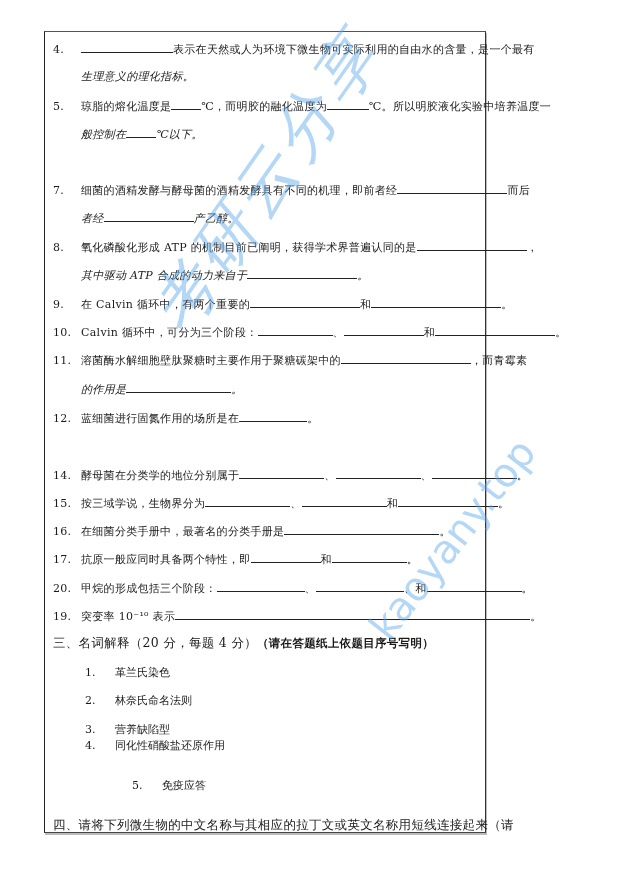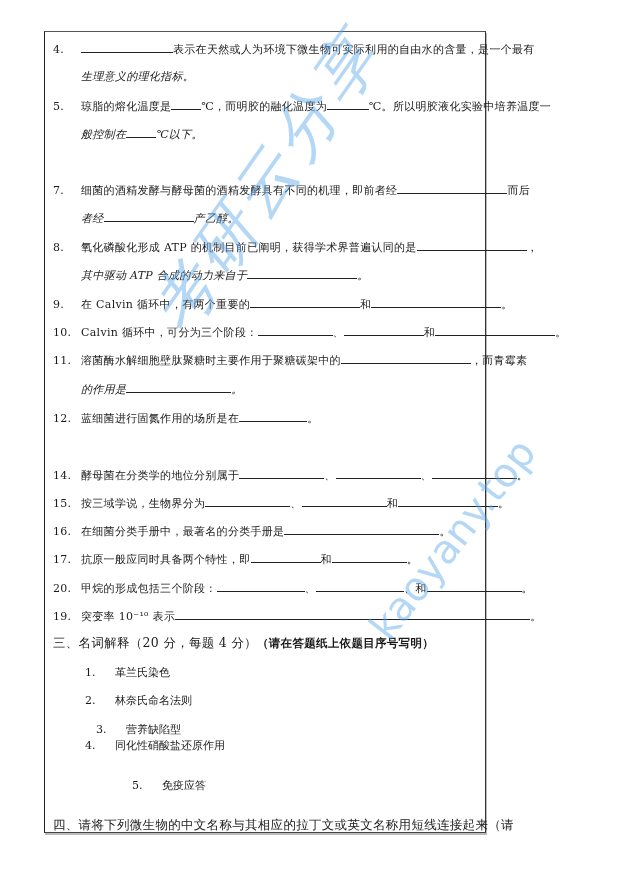--- a/index.html
+++ b/index.html
@@ -46,20 +46,20 @@
     <div class="line" style="top: 378px;"><span class="num">12.</span><span>蓝细菌进行固氮作用的场所是在</span><span class="blank" style="width: 68px;"></span><span>。</span></div>
     <div class="line" style="top: 435px;"><span class="num">14.</span><span>酵母菌在分类学的地位分别属于</span><span class="blank" style="width: 85px;"></span><span>、</span><span class="blank" style="width: 85px;"></span><span>、</span><span class="blank" style="width: 85px;"></span><span>。</span></div>
     <div class="line" style="top: 463px;"><span class="num">15.</span><span>按三域学说，生物界分为</span><span class="blank" style="width: 85px;"></span><span>、</span><span class="blank" style="width: 85px;"></span><span>和</span><span class="blank" style="width: 100px;"></span><span>。</span></div>
     <div class="line" style="top: 491px;"><span class="num">16.</span><span>在细菌分类手册中，最著名的分类手册是</span><span class="blank" style="width: 155px;"></span><span>。</span></div>
     <div class="line" style="top: 519px;"><span class="num">17.</span><span>抗原一般应同时具备两个特性，即</span><span class="blank" style="width: 70px;"></span><span>和</span><span class="blank" style="width: 75px;"></span><span>。</span></div>
     <div class="line" style="top: 548px;"><span class="num">20.</span><span>甲烷的形成包括三个阶段：</span><span class="blank" style="width: 88px;"></span><span>、</span><span class="blank" style="width: 88px;"></span><span>、和</span><span class="blank" style="width: 95px;"></span><span>。</span></div>
     <div class="line" style="top: 576px;"><span class="num">19.</span><span>突变率 10⁻¹⁰ 表示</span><span class="blank" style="width: 355px;"></span><span>。</span></div>
     <div class="line sec-title" style="top: 604px; left: 8px;"><span>三、名词解释（20 分，每题 4 分）</span><span class="note">（请在答题纸上依题目序号写明）</span></div>
     <div class="term" style="top: 633px;"><span class="tn">1.</span><span>革兰氏染色</span></div>
     <div class="term" style="top: 661px;"><span class="tn">2.</span><span>林奈氏命名法则</span></div>
-    <div class="term" style="top: 690px; margin-left: 11px;"><span class="tn">3.</span><span>营养缺陷型</span></div>
+    <div class="term" style="top: 690px;"><span class="tn">3.</span><span>营养缺陷型</span></div>
     <div class="term" style="top: 706px;"><span class="tn">4.</span><span>同化性硝酸盐还原作用</span></div>
     <div class="term" style="top: 746px; margin-left: 47px;"><span class="tn">5.</span><span>免疫应答</span></div>
     <div class="line sec-title" style="top: 786px; left: 8px;">四、请将下列微生物的中文名称与其相应的拉丁文或英文名称用短线连接起来（请</div>
   </div>
 
 <div class="wm wm-cn">考研云分享</div>
 <div class="wm wm-en">kaoyany.top</div>
 
 </body></html>

